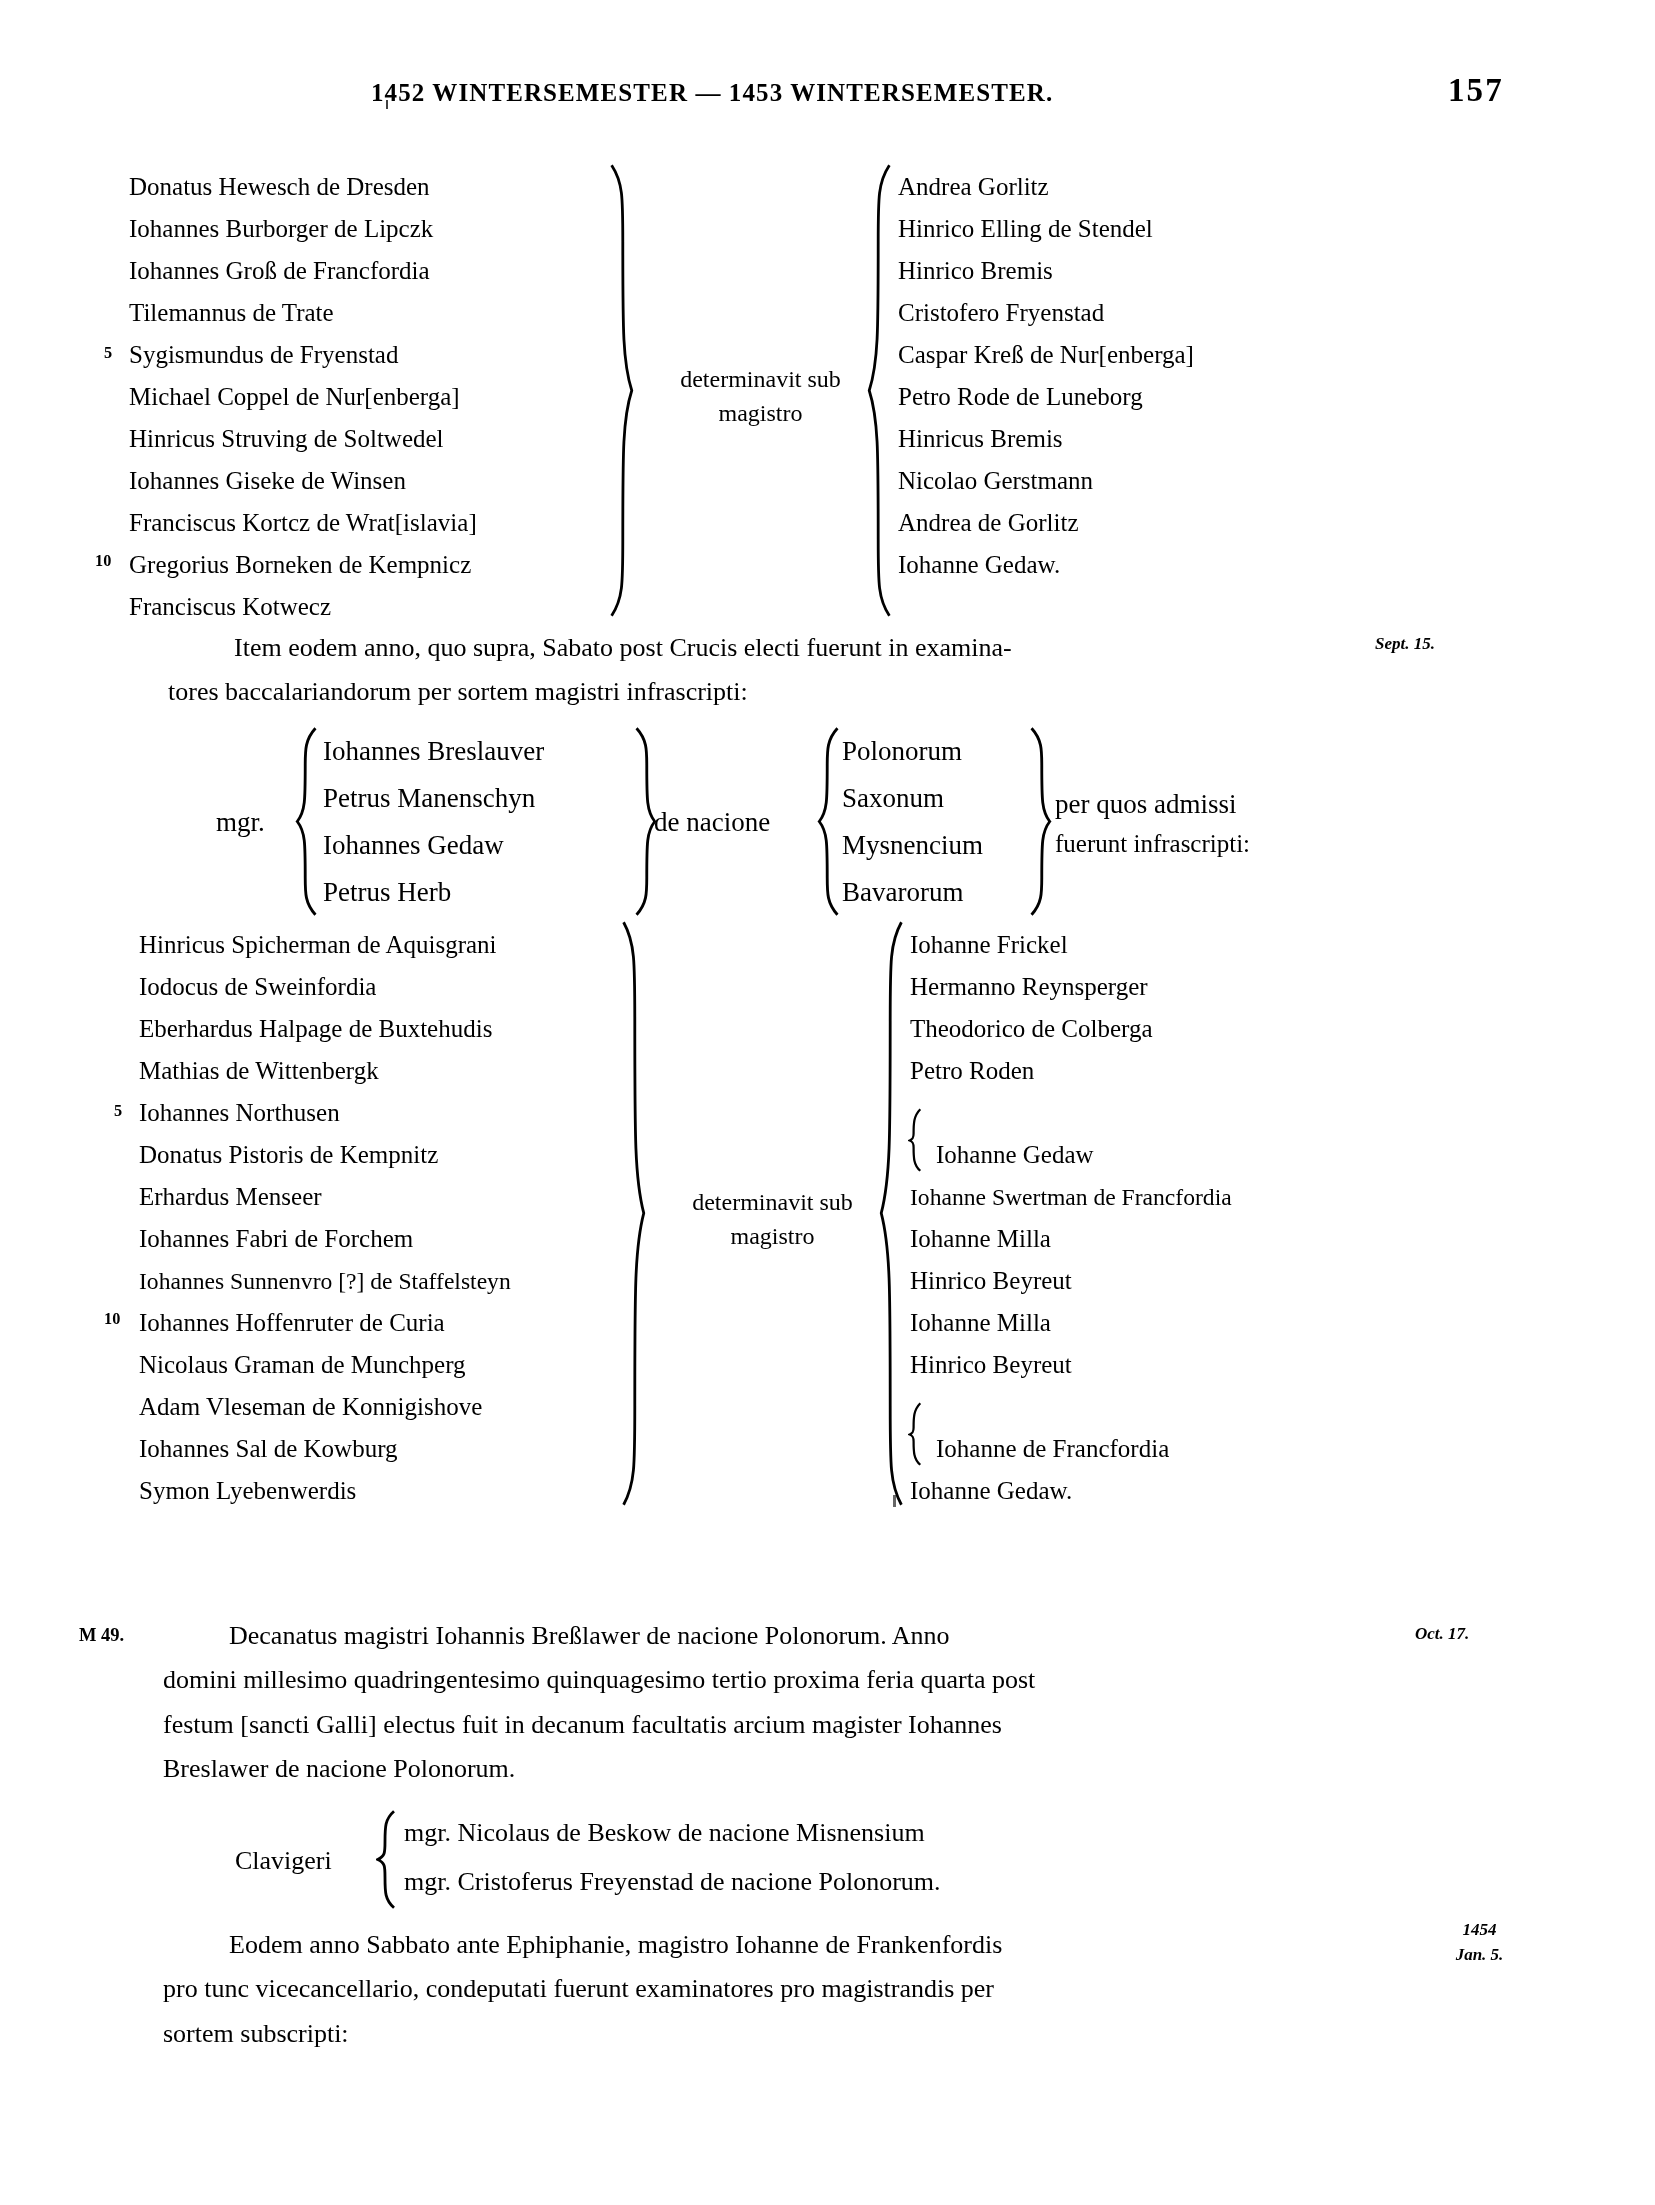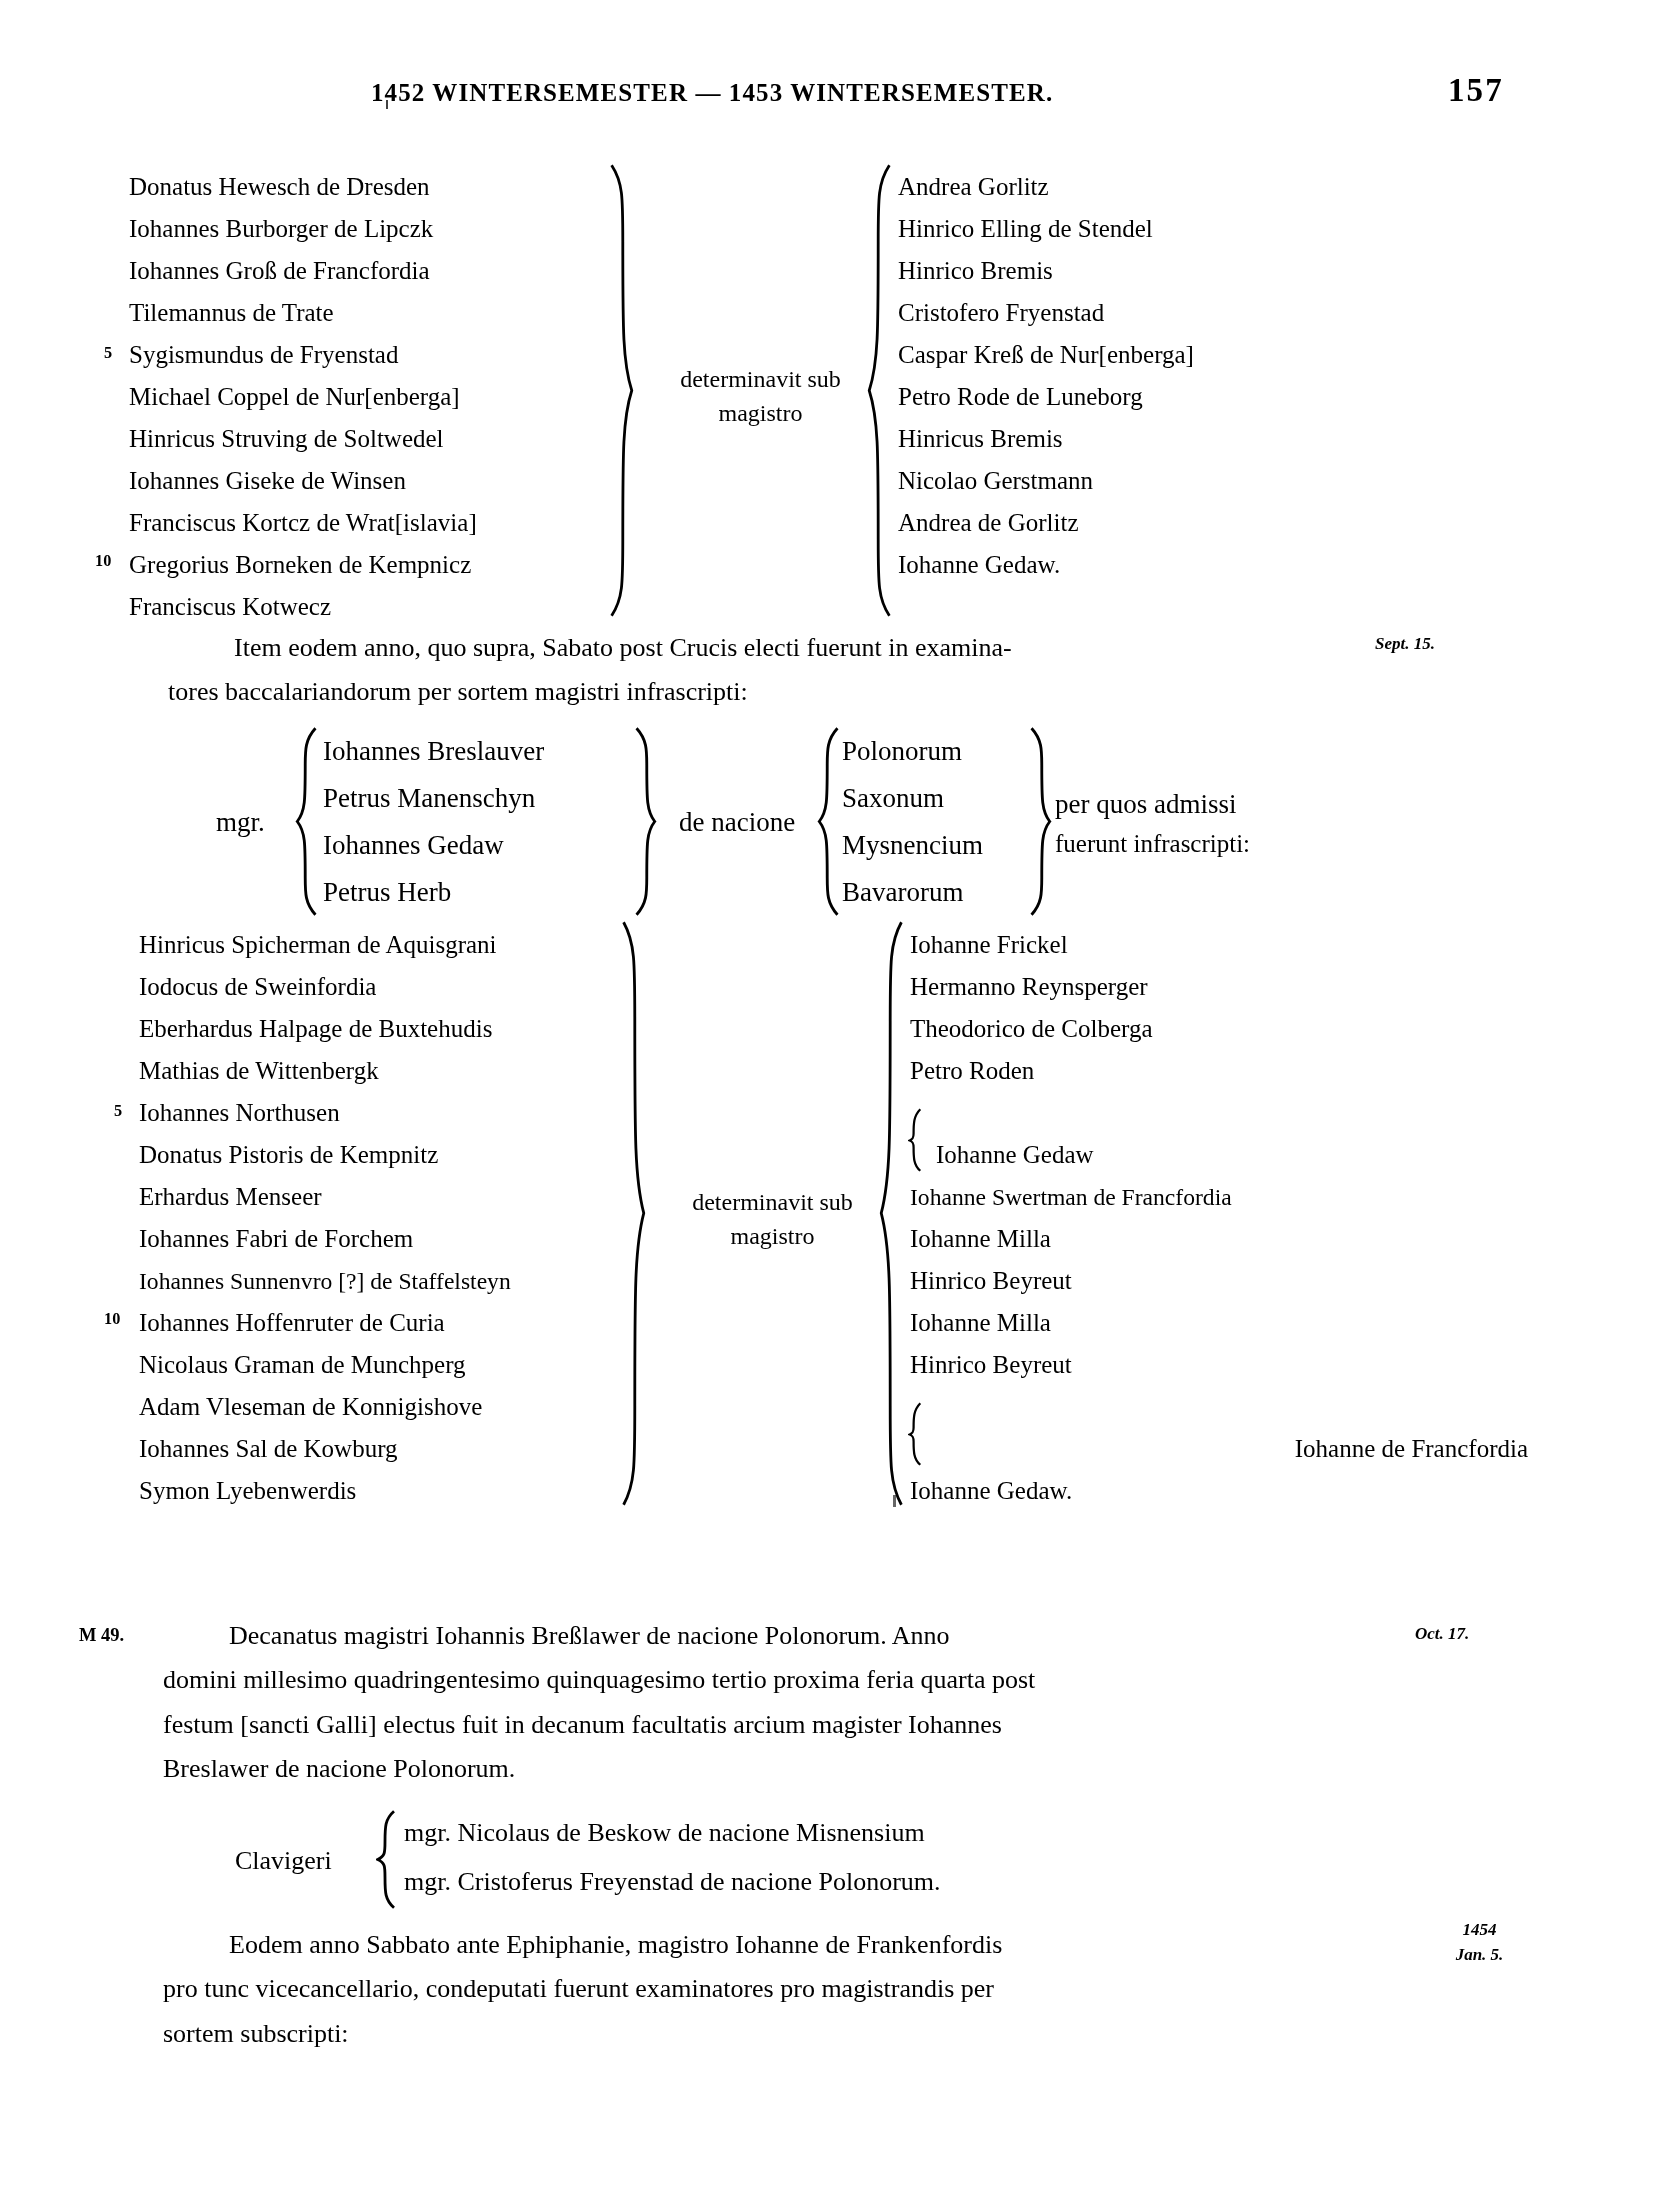--- a/index.html
+++ b/index.html
@@ -219,21 +219,21 @@
     <div class="nac-cell" style="left:323px; top:94px;">Iohannes Gedaw</div>
     <div class="nac-cell" style="left:323px; top:141px;">Petrus Herb</div>
 
     <div class="brace" style="left:632px; top:-4.5px; width:25px; height:191px;">
       <svg width="25" height="191" viewBox="0 0 44 340" preserveAspectRatio="none">
         <path d="M8 4 C 26 24, 26 42, 26 70 C 26 132, 26 152, 40 170
                  C 26 188, 26 208, 26 270 C 26 298, 26 316, 8 336" fill="none" stroke="#000" stroke-width="5"></path>
       </svg>
     </div>
 
-    <div class="nac-cell" style="left:654px; top:71px;margin-left:25px;">de nacione</div>
+    <div class="nac-cell" style="left:654px; top:71px;">de nacione</div>
 
     <div class="brace" style="left:817px; top:-4.5px; width:25px; height:191px;">
       <svg width="25" height="191" viewBox="0 0 44 340" preserveAspectRatio="none">
         <path d="M36 4 C 18 24, 18 42, 18 70 C 18 132, 18 152, 4 170
                  C 18 188, 18 208, 18 270 C 18 298, 18 316, 36 336" fill="none" stroke="#000" stroke-width="5"></path>
       </svg>
     </div>
 
     <div class="nac-cell" style="left:842px; top:0px;">Polonorum</div>
     <div class="nac-cell" style="left:842px; top:47px;">Saxonum</div>
@@ -309,21 +309,21 @@
         <span style="display:inline-block; width:26px;"></span><span>Iohanne Gedaw</span>
       </div>
 
       <div class="list-line" style="font-size:23.6px;">Iohanne Swertman de Francfordia</div>
       <div class="list-line">Iohanne Milla</div>
       <div class="list-line">Hinrico Beyreut</div>
       <div class="list-line">Iohanne Milla</div>
       <div class="list-line">Hinrico Beyreut</div>
 
       <div class="list-line">&nbsp;</div>
-      <div class="list-line" style="position:relative;text-align:right;">
+      <div class="list-line" style="position:relative;">
         <span class="brace" style="position:absolute; left:-2.2px; top:-27px; width:19px; height:66px;">
           <svg width="19" height="66" viewBox="0 0 34 118" preserveAspectRatio="none">
             <path d="M22 4 C 10 16, 10 30, 10 48 C 10 56, 8 58, 3 60
                      C 8 62, 10 64, 10 72 C 10 90, 10 104, 22 114" fill="none" stroke="#000" stroke-width="4"></path>
           </svg>
         </span>
         <span style="display:inline-block; width:26px;"></span><span>Iohanne de Francfordia</span>
       </div>
 
       <div class="list-line">Iohanne Gedaw.</div>

